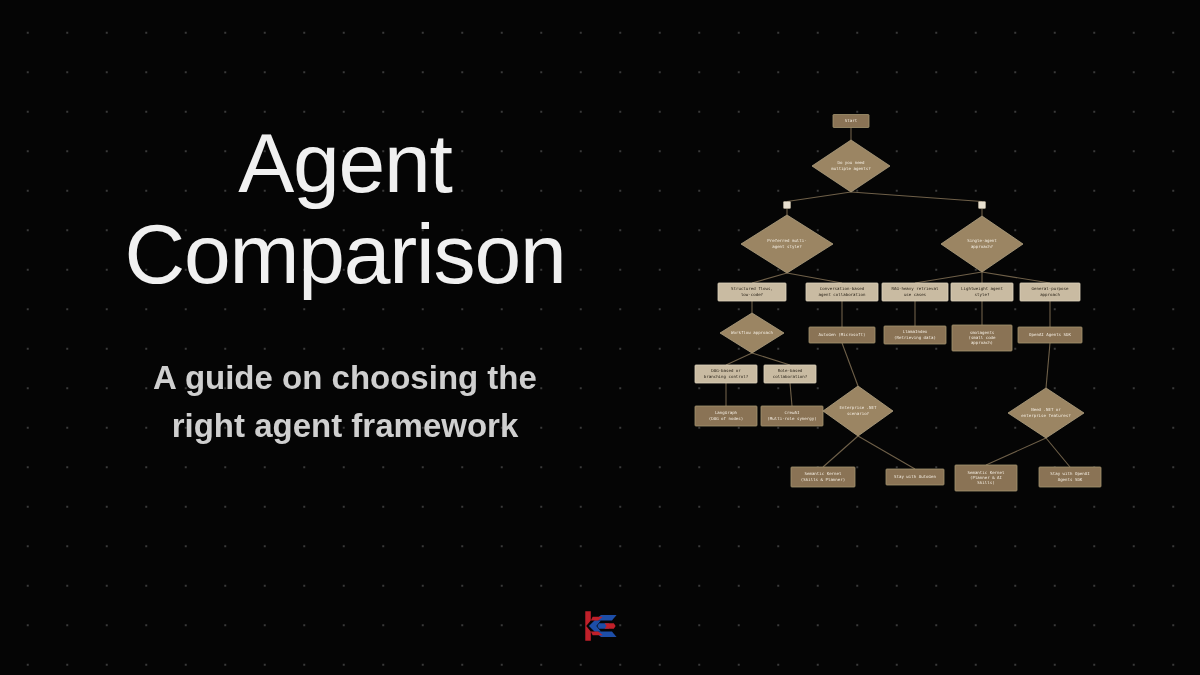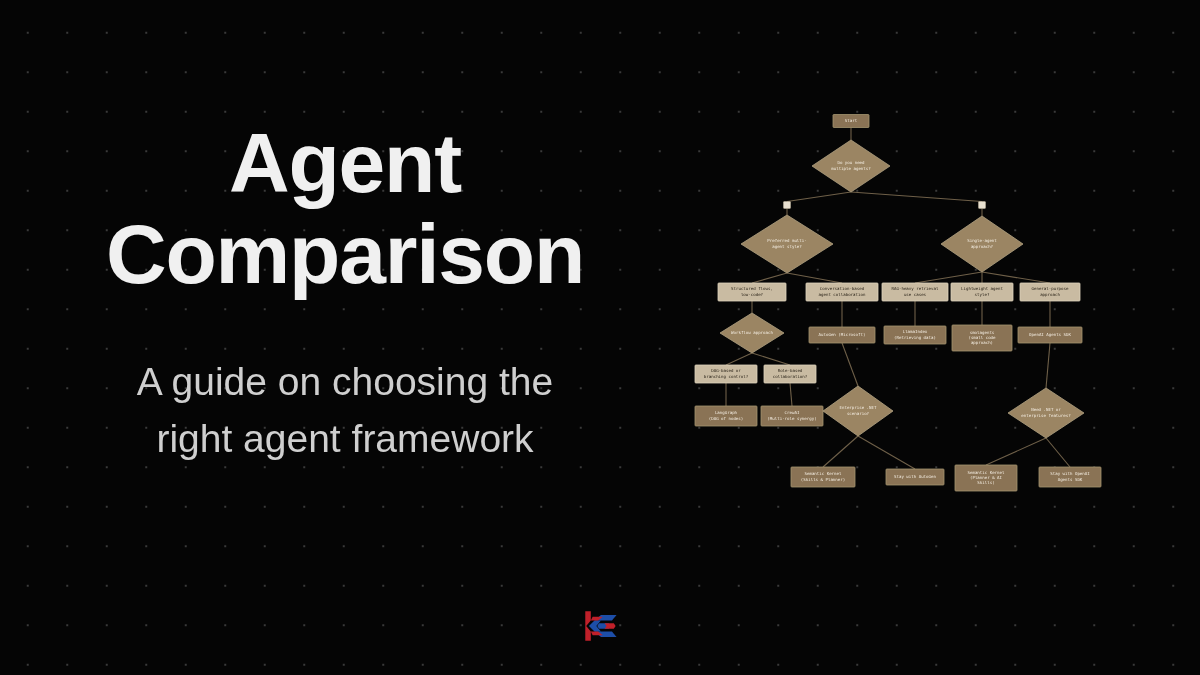--- a/index.html
+++ b/index.html
@@ -28,30 +28,30 @@
   #left-block {
     position: absolute;
     left: 0;
     top: 118px;
     width: 690px;
     text-align: center;
   }
   #page-title {
     color: #f0f0f0;
     font-size: 84px;
-    font-weight: bold;
+    font-weight: normal;
     line-height: 1.08;
     letter-spacing: -1.2px;
     margin: 0;
     white-space: pre-line;
   }
   #page-subtitle {
     color: #cfcfcf;
-    font-size: 39px;
-    font-weight: 400;
+    font-size: 33px;
+    font-weight: 700;
     line-height: 1.45;
     margin: 55px auto 12px;
     width: 590px;
     white-space: pre-line;
   }
   
   #brand {
     position: absolute;
     left: 0;
     top: 603px;

